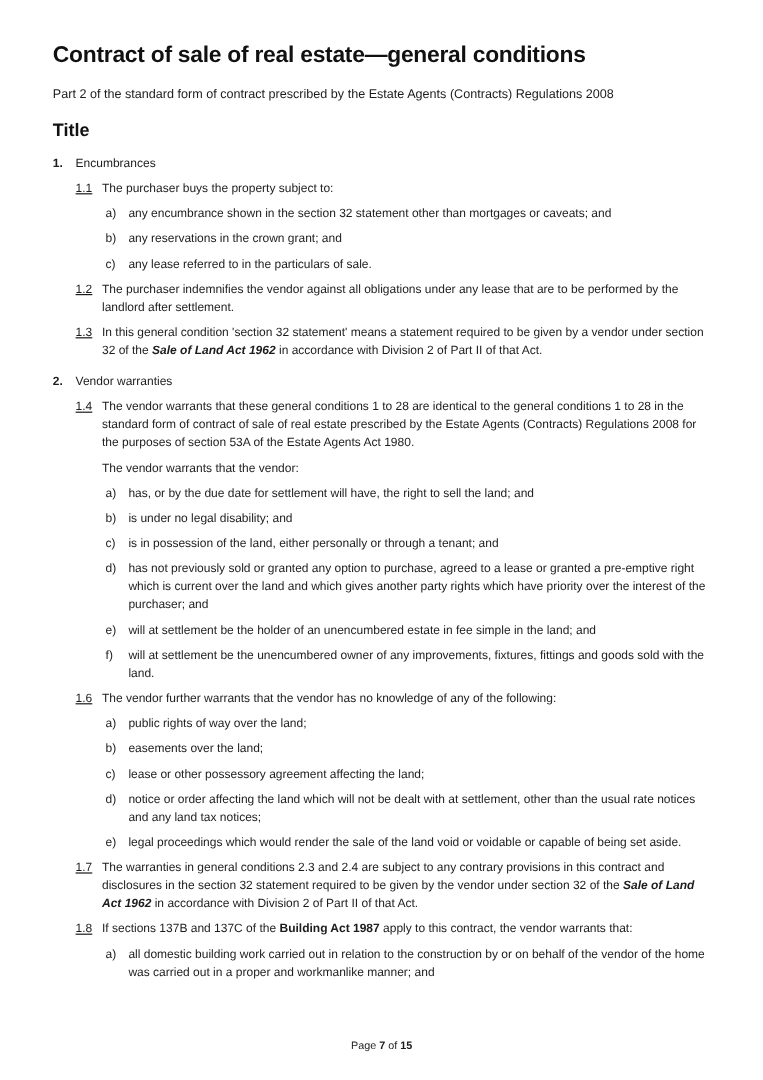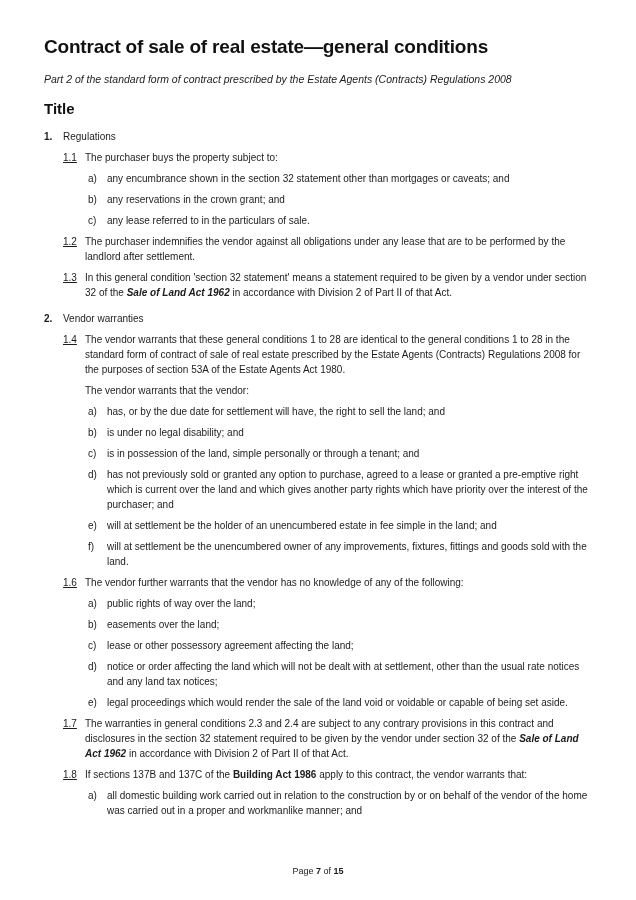--- a/index.html
+++ b/index.html
@@ -17,21 +17,20 @@
   .doc-title {
     font-size: 19px;
     font-weight: 700;
     color: #111111;
     margin: 0;
     line-height: 1.2;
     letter-spacing: -0.2px;
   }
   .doc-subtitle {
     font-size: 10.5px;
-    font-style: italic;
     margin: 14px 0 0 0;
     color: #1c1c1c;
   }
   .part-heading {
     font-size: 15px;
     font-weight: 700;
     color: #111111;
     margin: 15px 0 4px 0;
     line-height: 1.2;
   }
@@ -66,21 +65,21 @@
 
 <div class="page">
   <h1 class="doc-title">Contract of sale of real estate—general conditions</h1>
   <p class="doc-subtitle">Part 2 of the standard form of contract prescribed by the Estate Agents (Contracts) Regulations 2008</p>
   <h2 class="part-heading">Title</h2>
 
   <div id="sections">
       <div class="section">
         <div class="section-head">
           <span class="sec-num">1.</span>
-          <span class="sec-title">Regulations</span>
+          <span class="sec-title">Encumbrances</span>
         </div>
         <div class="item clause">
           <span class="marker">1.1</span>
           <span class="body-text"><span>The purchaser buys the property subject to:</span></span>
         </div>
         <div class="item sub">
           <span class="marker">a)</span>
           <span class="body-text"><span>any encumbrance shown in the section 32 statement other than mortgages or caveats; and</span></span>
         </div>
         <div class="item sub">
@@ -115,21 +114,21 @@
         <div class="item sub">
           <span class="marker">a)</span>
           <span class="body-text"><span>has, or by the due date for settlement will have, the right to sell the land; and</span></span>
         </div>
         <div class="item sub">
           <span class="marker">b)</span>
           <span class="body-text"><span>is under no legal disability; and</span></span>
         </div>
         <div class="item sub">
           <span class="marker">c)</span>
-          <span class="body-text"><span>is in possession of the land, simple personally or through a tenant; and</span></span>
+          <span class="body-text"><span>is in possession of the land, either personally or through a tenant; and</span></span>
         </div>
         <div class="item sub">
           <span class="marker">d)</span>
           <span class="body-text"><span>has not previously sold or granted any option to purchase, agreed to a lease or granted a pre-emptive right which is current over the land and which gives another party rights which have priority over the interest of the purchaser; and</span></span>
         </div>
         <div class="item sub">
           <span class="marker">e)</span>
           <span class="body-text"><span>will at settlement be the holder of an unencumbered estate in fee simple in the land; and</span></span>
         </div>
         <div class="item sub">
@@ -159,21 +158,21 @@
         <div class="item sub">
           <span class="marker">e)</span>
           <span class="body-text"><span>legal proceedings which would render the sale of the land void or voidable or capable of being set aside.</span></span>
         </div>
         <div class="item clause">
           <span class="marker">1.7</span>
           <span class="body-text"><span>The warranties in general conditions 2.3 and 2.4 are subject to any contrary provisions in this contract and disclosures in the section 32 statement required to be given by the vendor under section 32 of the </span><span class="i">Sale of Land Act 1962</span><span> in accordance with Division 2 of Part II of that Act.</span></span>
         </div>
         <div class="item clause">
           <span class="marker">1.8</span>
-          <span class="body-text"><span>If sections 137B and 137C of the </span><span class="b">Building Act 1986</span><span> apply to this contract, the vendor warrants that:</span></span>
+          <span class="body-text"><span>If sections 137B and 137C of the </span><span class="b">Building Act 1987</span><span> apply to this contract, the vendor warrants that:</span></span>
         </div>
         <div class="item sub">
           <span class="marker">a)</span>
           <span class="body-text"><span>all domestic building work carried out in relation to the construction by or on behalf of the vendor of the home was carried out in a proper and workmanlike manner; and</span></span>
         </div>
       </div>
     </div>
 
   <div class="footer">
     <span>Page</span>

